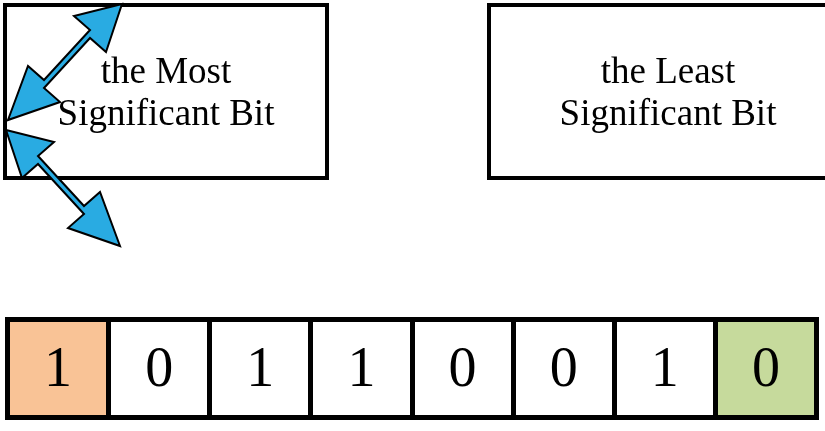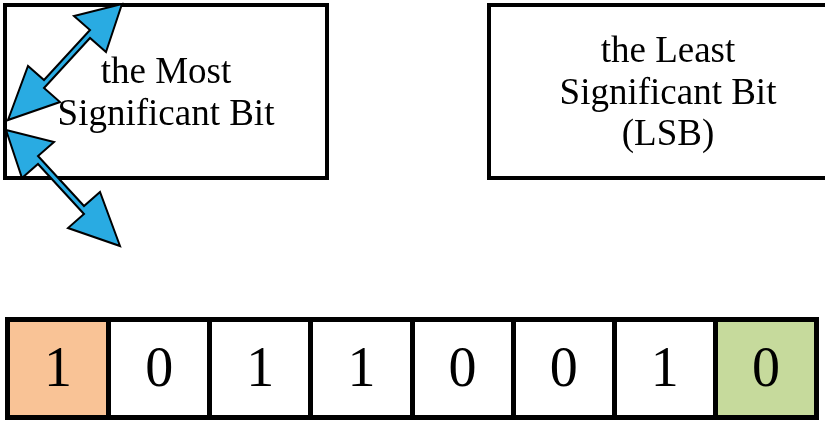--- a/index.html
+++ b/index.html
@@ -106,21 +106,20 @@
 <div id="canvas">
 
   <div id="msb-box" class="label-box">
     <span class="line">the Most</span>
     <span class="line">Significant Bit</span>
   </div>
 
   <div id="lsb-box" class="label-box">
     <span class="line">the Least</span>
     <span class="line">Significant Bit</span>
-    <span class="line">(LSB)</span>
   </div>
 
   <div id="arrow-left-wrap">
     <svg class="arrow-svg" width="128" height="126" viewBox="0 0 128 126">
       <polygon points="122,4 74,16 90,30 44,80 28,66 8,120 60,102 44,88 90,38 106,52" fill="#29abe2" stroke="#000000" stroke-width="2" stroke-linejoin="miter"></polygon>
     </svg>
   </div>
 
   <div id="arrow-right-wrap">
     <svg class="arrow-svg" width="128" height="126" viewBox="0 0 128 126">

